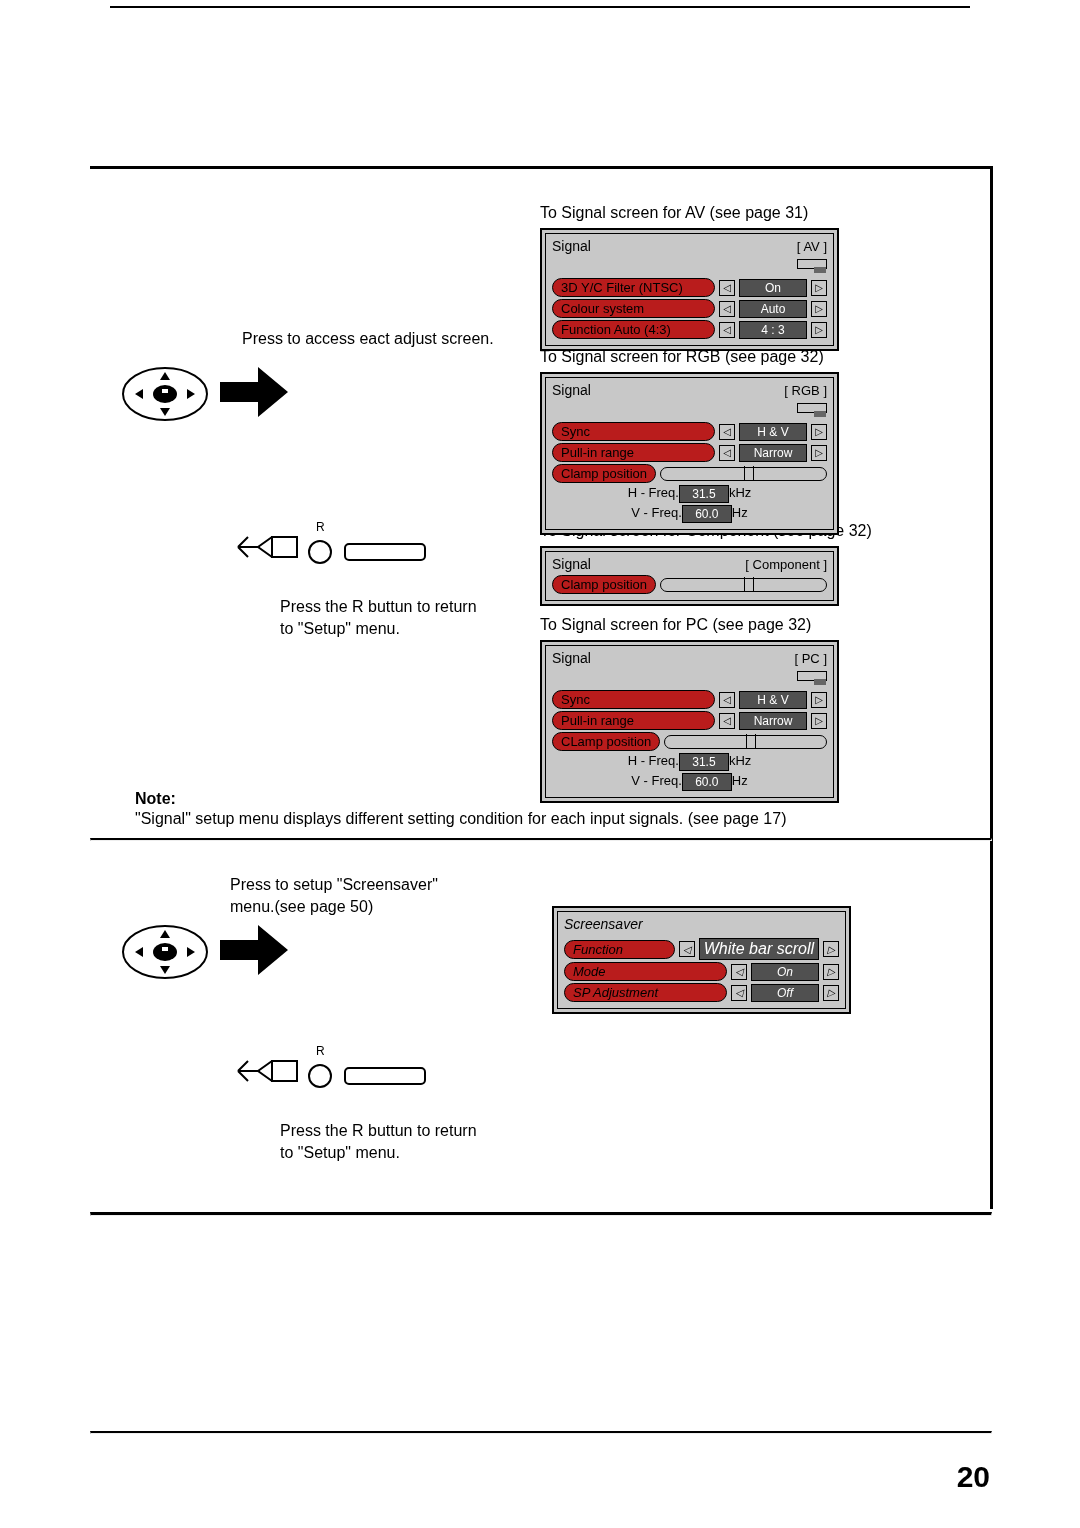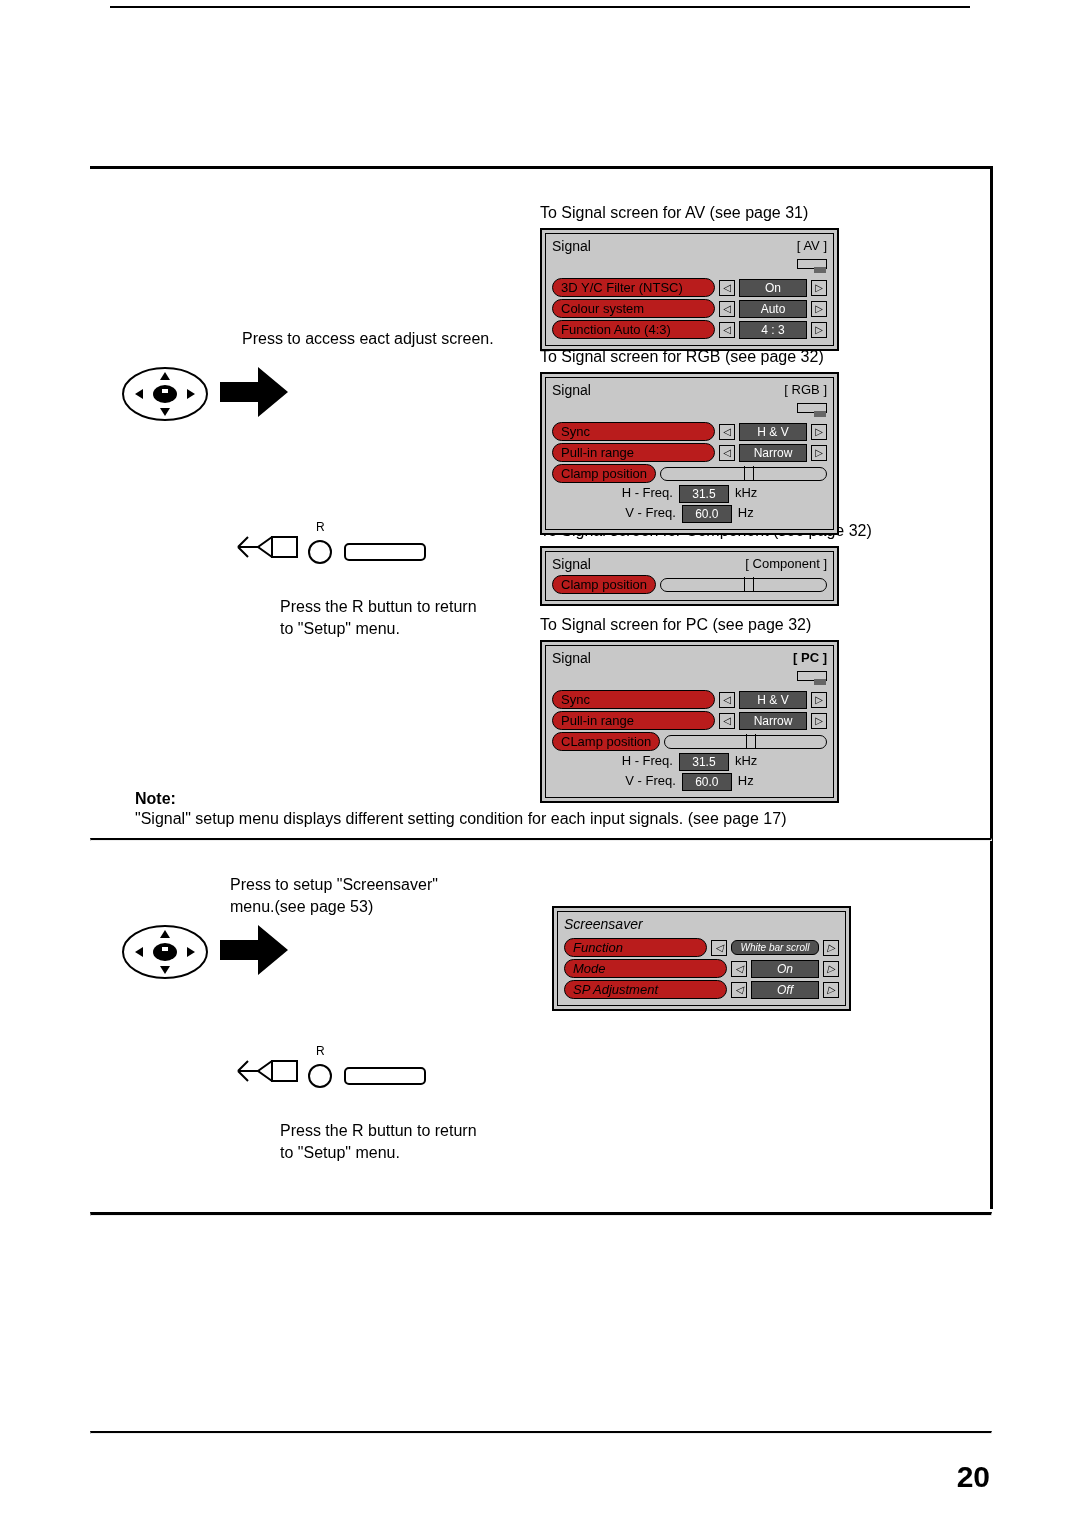--- a/index.html
+++ b/index.html
@@ -5,32 +5,32 @@
   body { margin:0; font-family: Arial, Helvetica, sans-serif; font-size:16px; background:#fff; width:1080px; }
   .page { position:relative; width:1080px; height:1528px; }
   .title { text-align:center; font-size:28px; font-weight:bold; margin-top:28px; }
   .hr-title { width:860px; margin:6px auto 0 auto; border:0; border-top:2px solid #000; }
   .frame { position:absolute; left:90px; top:160px; width:900px; height:1040px; border:3px solid #000; border-left:0; border-bottom:0; background:#fff; }
   .hline-inner { position:absolute; left:90px; top:824px; width:900px; border-top:2px solid #000; }
   .hline-bottom { position:absolute; left:90px; top:1198px; width:900px; border-top:3px solid #000; }
   .txt { position:absolute; line-height:1.35; }
   .panel { position:absolute; width:295px; border:2px solid #000; background:#c8c8c8; font-size:14px; }
   .panel-inner { margin:3px; border:1px solid #000; padding:4px 6px; background:#c8c8c8; }
-  .panel-title { display:flex; align-items:flex-start; justify-content:space-between; margin-bottom:3px; }
+  .panel-title { display:flex; align-items:flex-end; justify-content:space-between; margin-bottom:3px; }
   .pip { width:28px; height:8px; border:1px solid #000; margin:2px auto 4px auto; }
   .pip::before { content:""; display:inline-block; width:12px; height:6px; background:#666; margin:1px 0 0 1px; }
   .row { display:flex; align-items:center; margin:2px 0; gap:4px; }
   .pill { border:1px solid #000; border-radius:10px; padding:1px 8px; font-size:13px; background:#b91c1c; white-space:nowrap; }
   .pill-wide { flex:1; }
   .tri { display:inline-flex; align-items:center; justify-content:center; border:1px solid #000; width:14px; height:14px; font-size:10px; background:#c8c8c8; }
   .valbox { border:1px solid #000; background:#505050; color:#fff; text-align:center; font-size:12px; padding:1px 4px; min-width:58px; }
   .valbox-sm { min-width:40px; }
   .slider { flex:1; height:12px; border:1px solid #000; border-radius:10px; position:relative; background:#c8c8c8; }
   .slider::after { content:""; position:absolute; left:50%; top:-2px; width:8px; height:14px; border-left:1px solid #000; border-right:1px solid #000; }
-  .freq { display:flex; justify-content:center; gap:6px; font-size:13px; margin:2px 0; }
+  .freq { display:flex; justify-content:center; font-size:13px; margin:2px 0; }
   .note-label { font-weight:bold; }
   .pagenum { position:absolute; right:90px; bottom:40px; font-size:30px; font-weight:bold; }
   .hr-foot { position:absolute; left:90px; bottom:92px; width:900px; border-top:2px solid #000; }
   
   .dpad-group { position:absolute; }
   .dpad { display:inline-block; vertical-align:middle; position:relative; width:90px; height:60px; }
   .dpad svg { width:90px; height:60px; }
   .bigarrow { display:inline-block; vertical-align:middle; margin-left:6px; }
   .bigarrow svg { width:70px; height:50px; }
   
@@ -155,21 +155,21 @@
           <span class="pill">Clamp  position</span>
           <span class="slider"></span>
         </div>
     </div>
   </div>
 
   <div class="panel" style="left:540px; top:634px;">
     <div class="panel-inner">
       <div class="panel-title">
         <span>Signal</span>
-        <span style="font-size:13px;font-weight:bold;">[ <span>PC</span> ]</span>
+        <span style="font-size:13px;">[ <span>PC</span> ]</span>
       </div>
       <div style="text-align:right;"><span class="pip" style="display:inline-block;"></span></div>
       <div class="row">
           <span class="pill pill-wide">Sync</span>
           <span class="tri">◁</span>
           <span class="valbox">H &amp; V</span>
           <span class="tri">▷</span>
         </div>
       <div class="row">
           <span class="pill pill-wide">Pull-in range</span>
@@ -193,21 +193,21 @@
         </div>
     </div>
   </div>
 
   <div class="txt note-label" style="left:135px; top:782px;">Note:</div>
   <div class="txt" style="left:135px; top:802px; width:840px;">"Signal" setup menu displays different setting condition for each input signals. (see page 17)</div>
 
   <hr class="hline-inner">
 
   <div class="txt" style="left:230px; top:868px;">Press  to setup "Screensaver"</div>
-  <div class="txt" style="left:230px; top:890px;">menu.(see page 53)</div>
+  <div class="txt" style="left:230px; top:890px;">menu.(see page 50)</div>
 
   <div class="dpad-group" style="left:120px; top:916px;">
     <span class="dpad">
       <svg viewBox="0 0 90 60">
           <ellipse cx="45" cy="30" rx="42" ry="26" fill="#fff" stroke="#000" stroke-width="2"></ellipse>
           <ellipse cx="45" cy="30" rx="12" ry="9" fill="#000"></ellipse>
           <path d="M45 8 l5 8 h-10 z M45 52 l5 -8 h-10 z M15 30 l8 -5 v10 z M75 30 l-8 -5 v10 z" fill="#000"></path>
           <rect x="42" y="25" width="6" height="4" fill="#fff"></rect>
         </svg>
     </span>
@@ -217,21 +217,21 @@
         </svg>
     </span>
   </div>
 
   <div class="panel" style="left:552px; top:900px;font-style:italic;">
     <div class="panel-inner">
       <div style="margin-bottom:6px;">Screensaver</div>
       <div class="row">
           <span class="pill pill-wide">Function</span>
           <span class="tri">◁</span>
-          <span class="valbox" style="font-size:10px; min-width:78px;border-radius:6px;">White bar scroll</span>
+          <span class="valbox" style="font-size:16px; min-width:78px;">White bar scroll</span>
           <span class="tri">▷</span>
         </div>
       <div class="row">
           <span class="pill pill-wide">Mode</span>
           <span class="tri">◁</span>
           <span class="valbox">On</span>
           <span class="tri">▷</span>
         </div>
       <div class="row">
           <span class="pill pill-wide">SP Adjustment</span>

